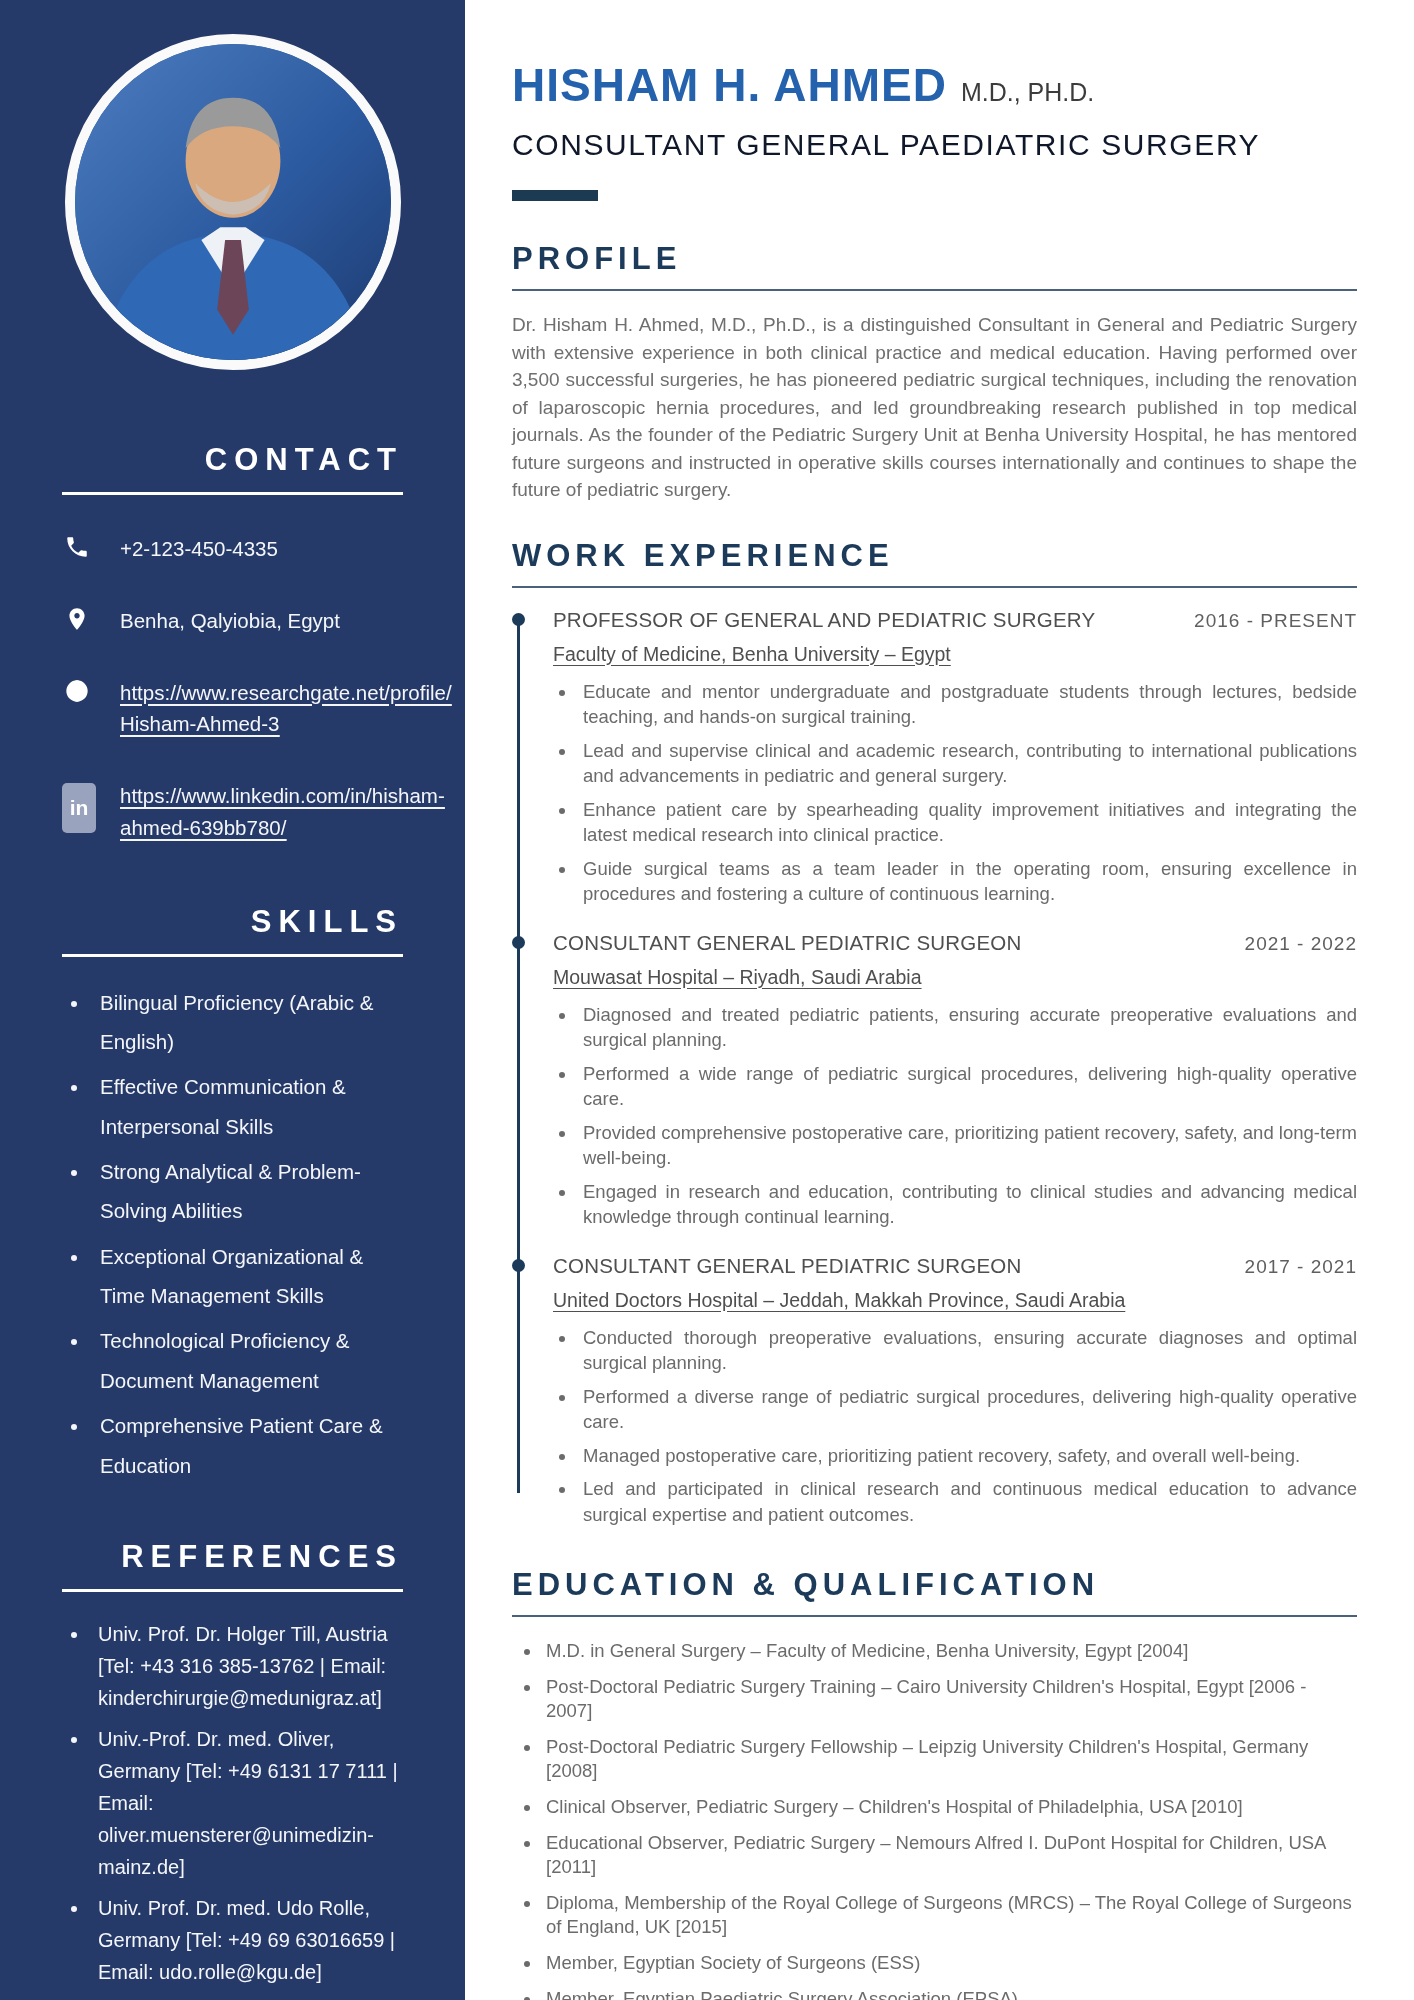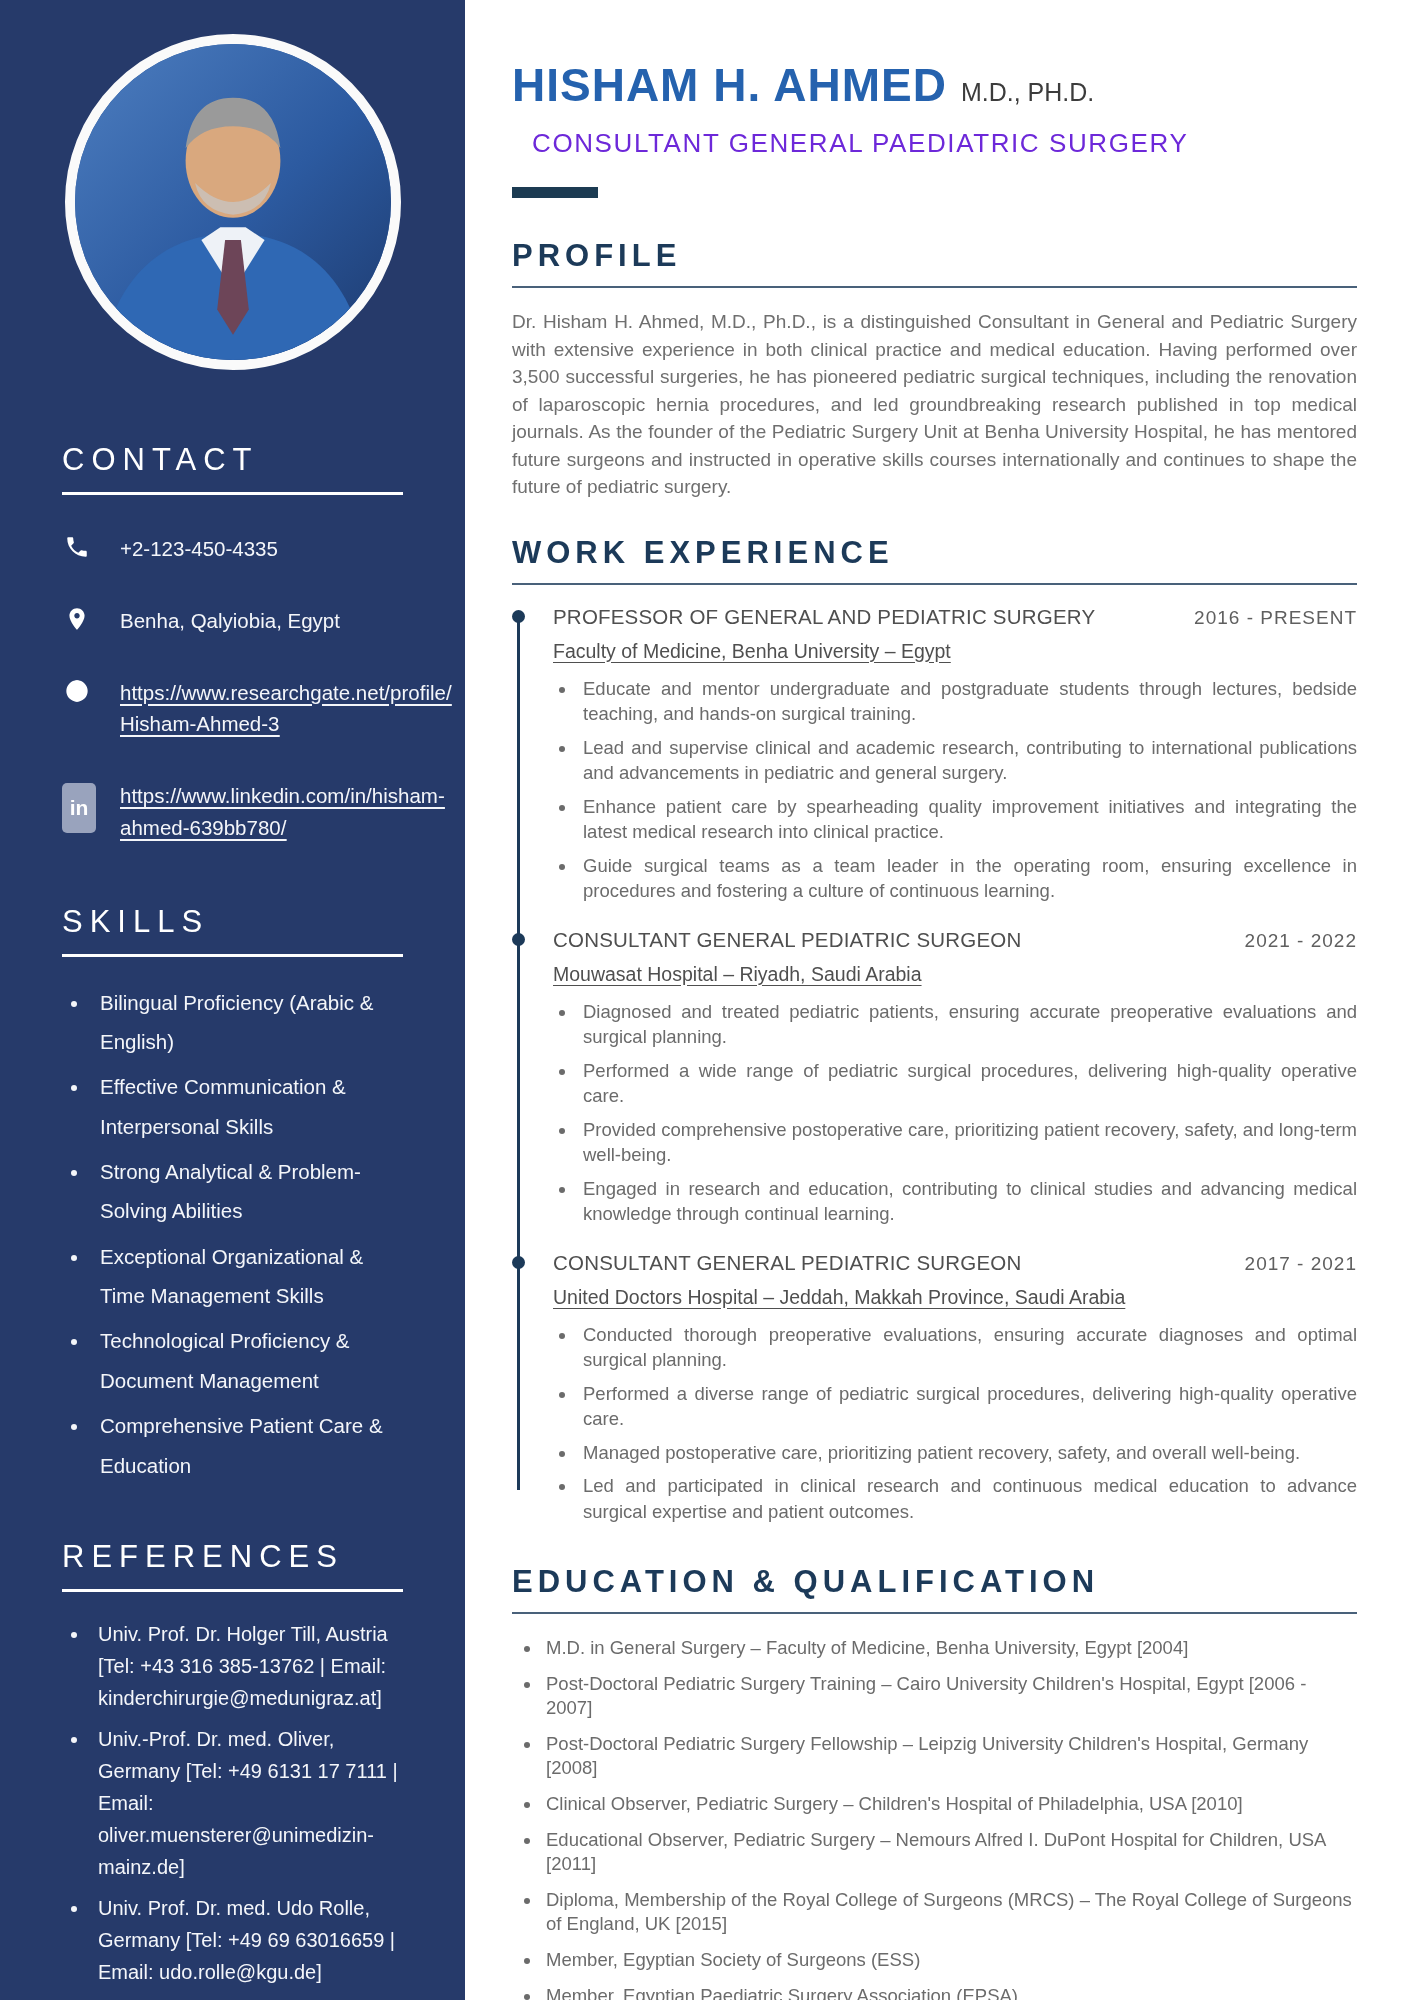--- a/index.html
+++ b/index.html
@@ -17,21 +17,21 @@
     background:#263a6a; color:#f4f6fa;
     padding:0 62px 0 62px;
   }
   .photo-ring {
     width:336px; height:336px; border-radius:50%;
     border:10px solid #fafafa; margin:34px auto 0 auto;
     overflow:hidden; background:#2c5aa0;
   }
   .photo-ring svg { display:block; width:100%; height:100%; }
   .side-section h2 {
-    color:#ffffff; font-size:31px; font-weight:normal; letter-spacing:7px;
+    color:#ffffff; font-size:31px; font-weight:bold; letter-spacing:7px;text-align:right;
   }
   .side-rule { border-bottom:3px solid #ffffff; margin-top:14px; width:341px; }
   .contact h2 { margin-top:72px; }
   .row { display:flex; align-items:flex-start; margin-top:40px; font-size:20.5px; line-height:1.55; }
   .row.first { margin-top:38px; }
   .row .icon { width:30px; min-width:30px; margin-right:28px; margin-top:1px; display:inline-flex; justify-content:center; }
   .row .icon svg { width:26px; height:26px; fill:#ffffff; }
   .stack { display:flex; flex-direction:column; }
   .sidebar a, .stack span.u {
     color:#f4f6fa; text-decoration:underline; text-underline-offset:4px; cursor:pointer;
@@ -47,21 +47,21 @@
   .skills li { font-size:20.5px; line-height:1.92; margin-bottom:6px; padding-left:10px; }
   .references h2 { margin-top:54px; }
   .references ul { margin-top:26px; list-style:disc; padding-left:28px; }
   .references li { font-size:20px; line-height:1.6; margin-bottom:9px; padding-left:8px; overflow-wrap:break-word; }
 
   
   .main { flex:1; padding:58px 57px 0 47px; background:#ffffff; }
   .name-line { white-space:nowrap; }
   .name { color:#2562ae; font-size:46px; font-weight:bold; letter-spacing:1px; }
   .credentials { color:#3c3c3c; font-size:25px; font-weight:400; margin-left:14px; }
-  .subtitle { margin-top:16px; color:#6d28d9; font-size:26px; letter-spacing:1.6px;margin-left:20px; }
+  .subtitle { margin-top:16px; color:#0f172a; font-size:30px; letter-spacing:1.6px; }
   .title-bar { margin-top:28px; width:86px; height:11px; background:#1c3b52; }
   .main h2.sec {
     color:#1c3a59; font-size:31px; font-weight:bold; letter-spacing:5px;
   }
   .main-rule { border-bottom:2.5px solid rgba(28,58,89,0.8); margin-top:12px; }
   .profile h2 { margin-top:40px; }
   .profile p {
     margin-top:20px; color:#6f6f6f; font-size:19px; line-height:27.5px; text-align:justify;
   }
   .work h2 { margin-top:34px; }

